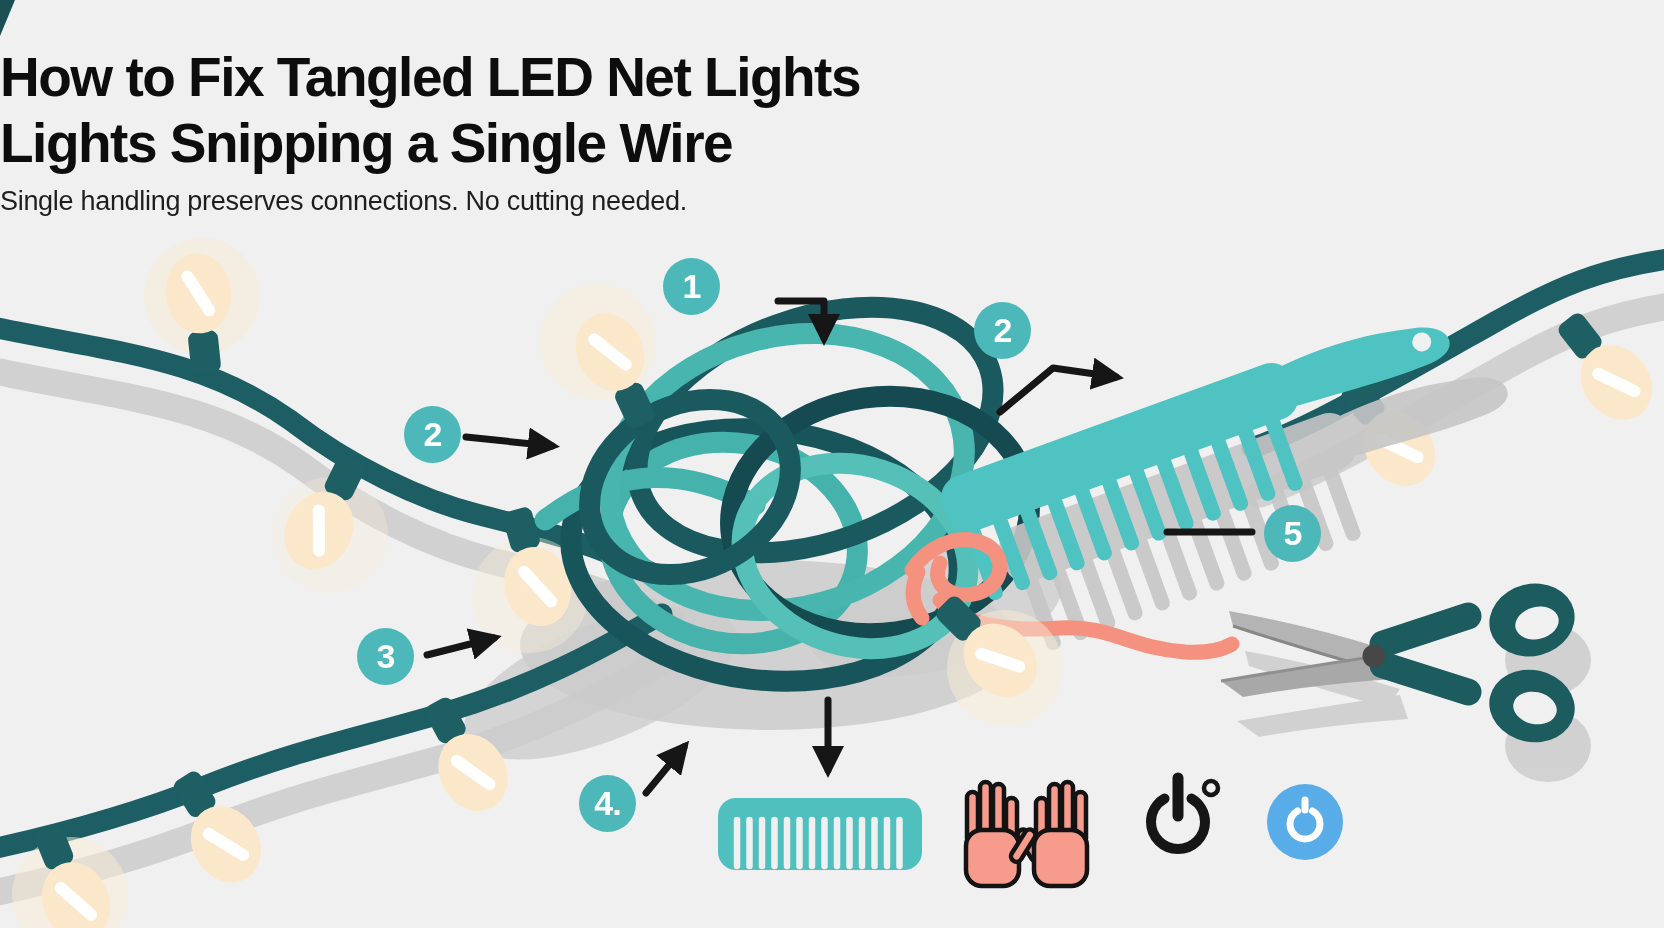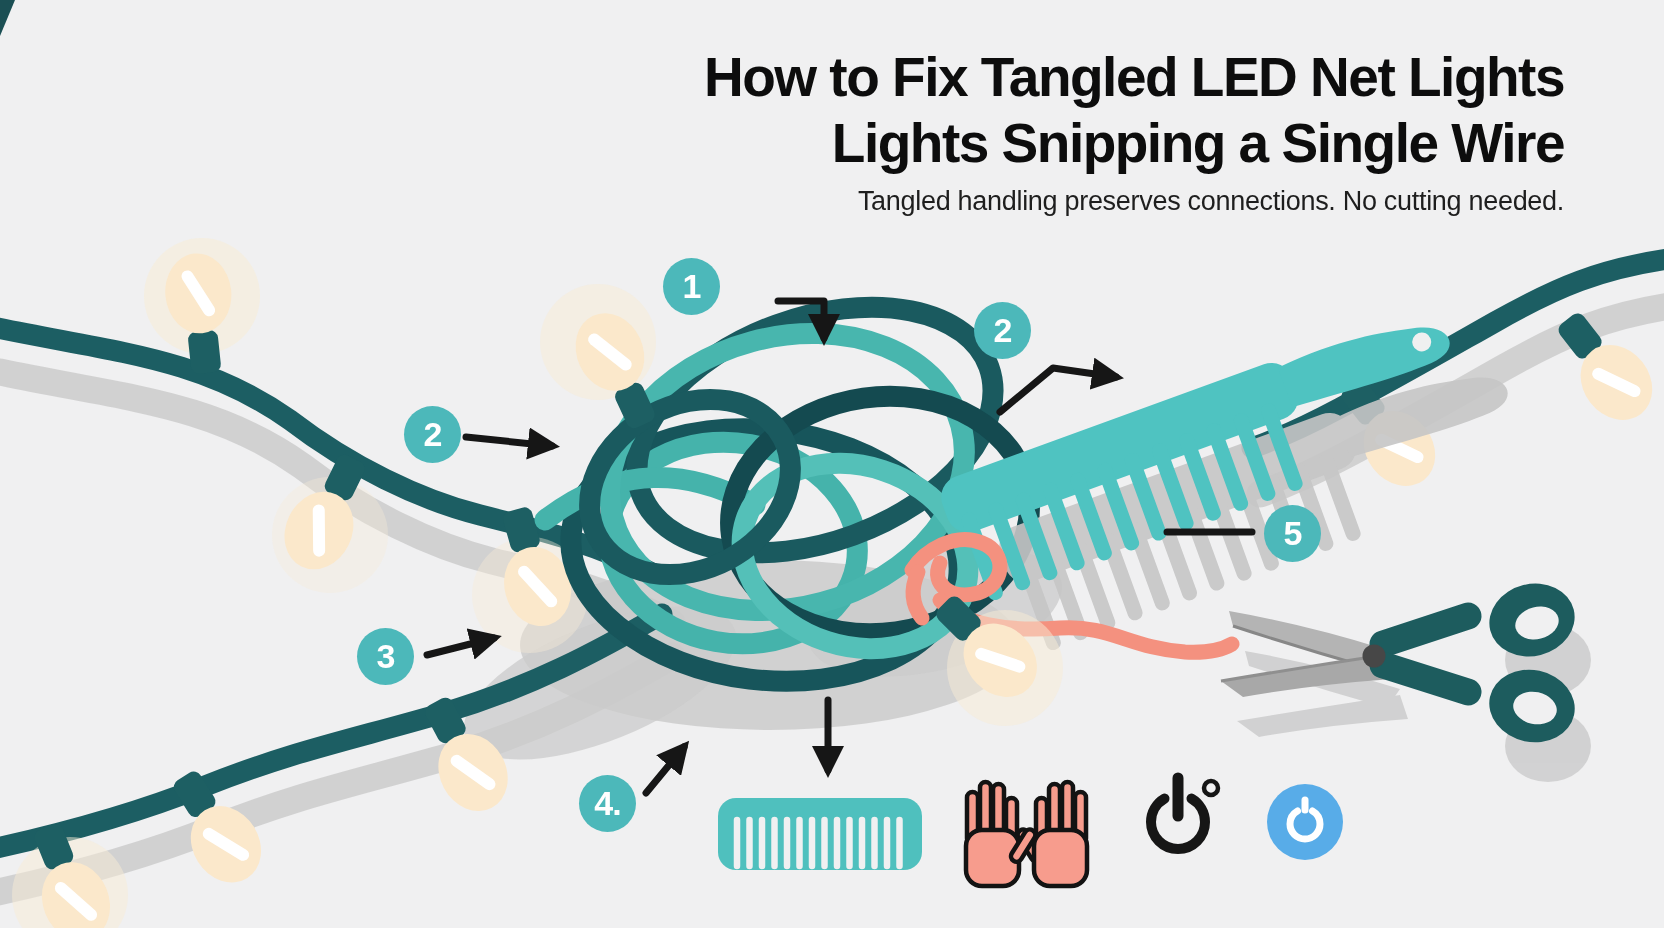--- a/index.html
+++ b/index.html
@@ -1,19 +1,19 @@
 <!DOCTYPE html>
 <html><head>
 <meta charset="utf-8">
 <style>
   html,body{margin:0;padding:0;background:#e4e4e6;}
   .canvas{position:relative;width:1664px;height:928px;background:#f0f0f1;overflow:hidden;
           font-family:"Liberation Sans",sans-serif;}
   .illo{position:absolute;left:0;top:0;}
-  .header{position:absolute;top:44px;left:0;width:1564px;text-align:right;}
+  .header{position:absolute;top:44px;left:0;width:1564px;text-align:left;}
   .title{font-size:55px;font-weight:bold;color:#0d0d0d;line-height:1.2;letter-spacing:-1.5px;}
   .subtitle{margin-top:10px;font-size:27px;font-weight:500;color:#1e1e1e;letter-spacing:-0.3px;}
   .badge{position:absolute;width:57px;height:57px;border-radius:50%;background:#4cb8ba;color:#ffffff;
          font-weight:bold;font-size:34px;display:flex;align-items:center;justify-content:center;
          letter-spacing:-1px;}
 </style>
 </head>
 <body>
 
 <div class="canvas">
@@ -208,21 +208,21 @@
       <circle cx="1305" cy="824" r="15" fill="none" stroke="#ffffff" stroke-width="7" pathLength="360" stroke-dasharray="300 60" stroke-dashoffset="60" stroke-linecap="round"></circle>
       <line x1="1305" y1="800" x2="1305" y2="810" stroke="#ffffff" stroke-width="7" stroke-linecap="round"></line>
     </g>
   </svg>
 
   <div class="header">
     <div class="title">
       <div>How to Fix Tangled LED Net Lights</div>
       <div>Lights Snipping a Single Wire</div>
     </div>
-    <div class="subtitle">Tangled handling preserves connections. No cutting needed.</div>
+    <div class="subtitle">Single handling preserves connections. No cutting needed.</div>
   </div>
 
   <div class="badge" style="left:663px;top:258px;">
     <span>1</span>
   </div>
   <div class="badge" style="left:974px;top:302px;">
     <span>2</span>
   </div>
   <div class="badge" style="left:404px;top:406px;">
     <span>2</span>

